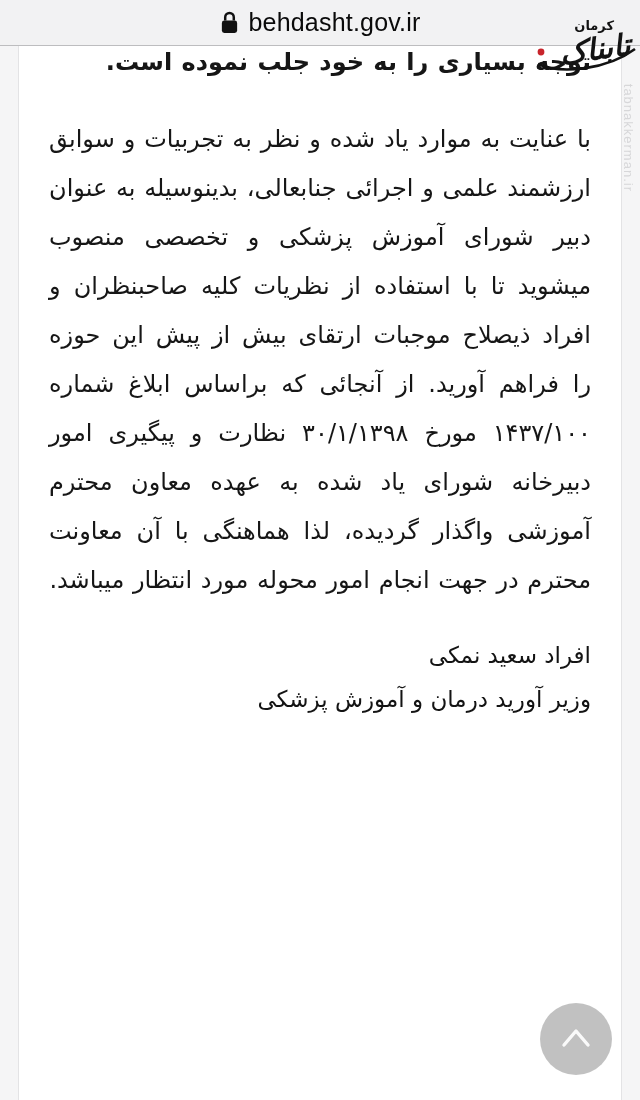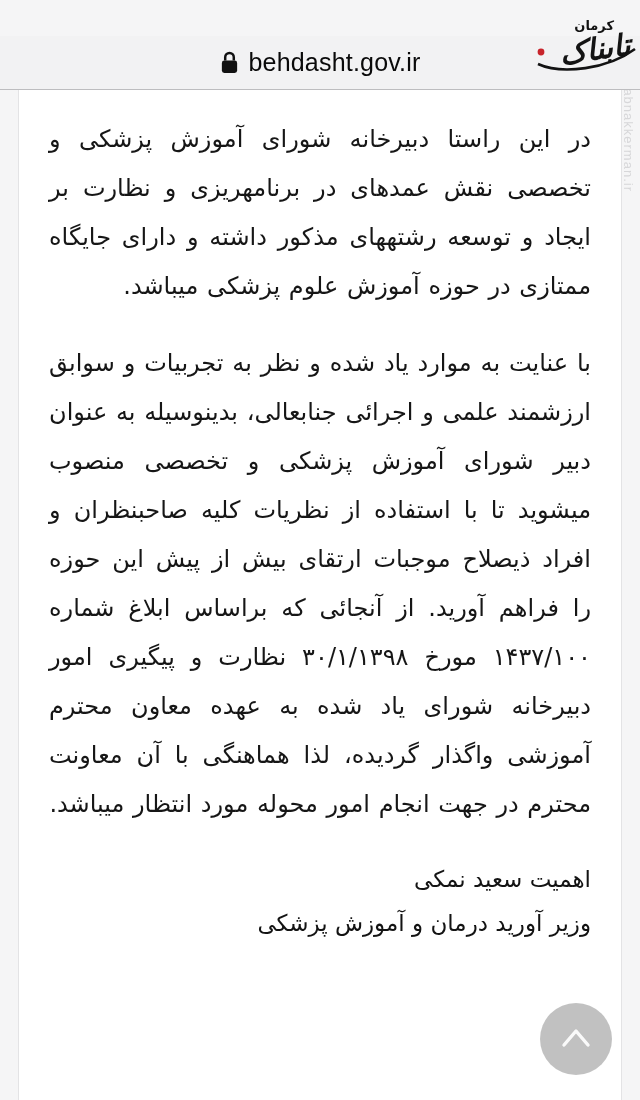--- a/index.html
+++ b/index.html
@@ -3,24 +3,24 @@
 <meta charset="utf-8">
 <style>
   html,body { margin:0; padding:0; }
   body {
     width:640px; height:1100px; position:relative; overflow:hidden;
     background:#f5f5f6;
     font-family:"DejaVu Sans", sans-serif;
   }
   
   .browser-bar {
-    position:absolute; top:0; left:0; width:640px; height:54px;
+    position:absolute; top:0; left:0; width:640px; height:46px;
     background:#f2f2f3; border-bottom:1px solid #bdbdbf;
     display:flex; align-items:center; justify-content:center; gap:8px;
-    z-index:6; box-sizing:border-box;margin-top:36px;
+    z-index:6; box-sizing:border-box;
   }
   .url {
     font-family:"Liberation Sans","DejaVu Sans",sans-serif;
     font-size:25px; color:#0a0a0a; letter-spacing:0.2px;
   }
   
   .page { position:absolute; top:43px; left:0; right:0; bottom:0; background:#f5f5f6; }
   .sheet {
     position:absolute; left:18px; right:18px; top:0; bottom:0;
     background:#ffffff;
@@ -66,24 +66,23 @@
       <path d="M6.5,12 V8.5 a4.5,4.5 0 0 1 9,0 V12" stroke="#111" stroke-width="2.6" fill="none"></path>
       <rect x="3" y="12" width="16" height="13" rx="2.6" fill="#111"></rect>
     </svg>
   </span>
   <span class="url">behdasht.gov.ir</span>
 </div>
 
 <div class="page">
   <div class="sheet">
     <p class="body-par first-par">توجه بسیاری را به خود جلب نموده است.</p>
-    <p class="body-par">در این راستا دبیرخانه شورای آموزش پزشکی و تخصصی نقش عمدهای در برنامهریزی و نظارت بر ایجاد و توسعه رشتههای مذکور داشته و دارای جایگاه ممتازی در حوزه آموزش علوم پزشکی میباشد.</p>
     <p class="body-par">با عنایت به موارد یاد شده و نظر به تجربیات و سوابق ارزشمند علمی و اجرائی جنابعالی، بدینوسیله به عنوان دبیر شورای آموزش پزشکی و تخصصی منصوب میشوید تا با استفاده از نظریات کلیه صاحبنظران و افراد ذیصلاح موجبات ارتقای بیش از پیش این حوزه را فراهم آورید. از آنجائی که براساس ابلاغ شماره ۱۴۳۷/۱۰۰ مورخ ۳۰/۱/۱۳۹۸ نظارت و پیگیری امور دبیرخانه شورای یاد شده به عهده معاون محترم آموزشی واگذار گردیده، لذا هماهنگی با آن معاونت محترم در جهت انجام امور محوله مورد انتظار میباشد.</p>
     <div class="sig-block">
-      <p class="sig">اهمیت سعید نمکی</p>
+      <p class="sig">افراد سعید نمکی</p>
       <p class="sig">وزیر آورید درمان و آموزش پزشکی</p>
     </div>
   </div>
 </div>
 
 <div class="logo">
   <svg width="106" height="60" viewBox="0 0 106 60" aria-hidden="true">
     <text x="80" y="16" font-size="13" font-weight="bold" fill="#131313" text-anchor="end">کرمان</text>
     <g transform="rotate(-8 58 40)">
       <text x="97" y="46" font-size="30" font-weight="bold" font-style="italic" fill="#131313" text-anchor="end">تابناک</text>

